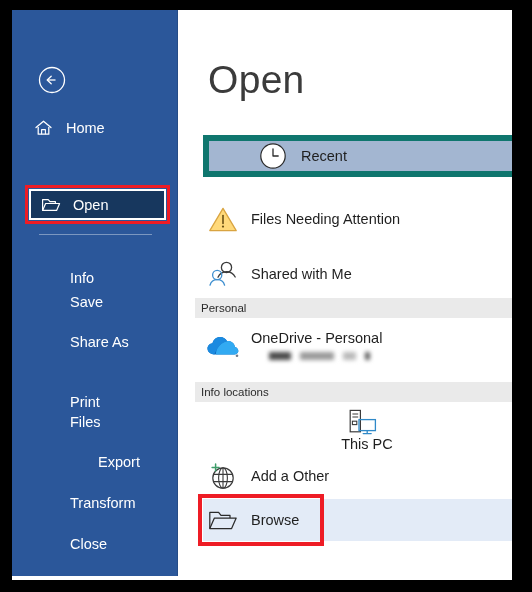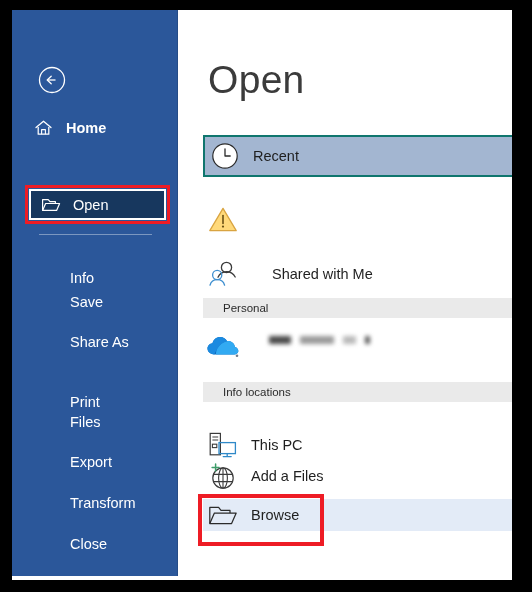--- a/index.html
+++ b/index.html
@@ -70,21 +70,21 @@
   .nav-item .ico {
     width: 26px;
     height: 20px;
     margin-left: 14px;
     display: flex;
     align-items: center;
     justify-content: flex-start;
   }
   .nav-item .lbl { margin-left: 6px; white-space: nowrap; }
 
-  #item-home { top: 103px; font-weight: bold; }
+  #item-home { top: 103px; }
   #item-new  { top: 142px; }
 
   #item-open {
     top: 179px;
     left: 17px;
     width: 137px;
     height: 31px;
     background: #17375e;
     border: 2px solid #ffffff;
     box-sizing: border-box;
@@ -117,21 +117,21 @@
     left: 58px;
     color: #ffffff;
     font-size: 14.5px;
     white-space: nowrap;
   }
   #txt-info      { top: 260px; }
   #txt-save      { top: 284px; }
   #txt-saveas    { top: 324px; }
   #txt-print     { top: 384px; }
   #txt-share     { top: 404px; }
-  #txt-export    { top: 444px; }
+  #txt-export    { top: 444px; margin-left: 28px; }
   #txt-transform { top: 485px; }
   #txt-close     { top: 526px; }
 
   
   #content {
     position: absolute;
     left: 166px; top: 0;
     width: 334px;
     height: 566px;
     background: #ffffff;
@@ -167,38 +167,39 @@
   .place-row .p-lbl {
     font-size: 14.5px;
     color: #1f1f1f;
     margin-left: 8px;
     white-space: nowrap;
   }
 
   #row-recent {
     top: 125px;
     background: #a3b6d1;
-    border: 2px solid #0f766e;
+    border: 6px solid #0f766e;
     box-sizing: border-box;
     width: 321px;
+    padding-left: 44px;
   }
   #row-attention { top: 188px; }
-  #row-shared    { top: 243px; gap: 21px; }
+  #row-shared    { top: 243px; }
 
   .section-head {
     position: absolute;
-    left: 25px;
+    left: 17px;
     width: 320px;
     height: 20px;
     background: #eaeaea;
     font-size: 11.5px;
     color: #2b2b2b;
     display: flex;
     align-items: center;
-    padding-left: 20px;
+    padding-left: 6px;
     box-sizing: border-box;
   }
   #head-personal { top: 288px; }
   #head-other    { top: 372px; }
 
   #row-onedrive  { top: 316px; height: 46px; align-items: flex-start; }
   #row-onedrive .p-ico { height: 40px; align-items: center; }
   #row-onedrive .od-wrap {
     display: flex;
     flex-direction: column;
@@ -216,28 +217,28 @@
   .blur-chip {
     height: 8px;
     border-radius: 1px;
     filter: blur(2.1px);
   }
   .bc1 { width: 22px; background: #4a4a4a; }
   .bc2 { width: 34px; background: #9a9a9a; }
   .bc3 { width: 13px; background: #b9b9b9; }
   .bc4 { width: 5px;  background: #5a5a5a; }
 
-  #row-thispc  { top: 414px; }
+  #row-thispc  { top: 398px; flex-direction: column; }
   #row-addplace{ top: 445px; }
 
   #row-browse {
     top: 489px;
     left: 25px;
     width: 321px;
-    height: 32px;
+    height: 42px;
     background: #e3ebf7;
   }
 
   #browse-highlight {
     position: absolute;
     left: 20px;
     top: 484px;
     width: 126px;
     height: 52px;
     border: 4px solid #ee1c25;
@@ -313,20 +314,21 @@
       </div>
 
       <div class="place-row" id="row-attention">
         <span class="p-ico">
           <svg width="30" height="27" viewBox="0 0 30 27">
             <path d="M15 2.4 L28.2 24.6 H1.8 Z" fill="#ffd97a" stroke="#d9a441" stroke-width="1.3" stroke-linejoin="round"></path>
             <path d="M15 9.6 V17.4" fill="none" stroke="#6b5114" stroke-width="1.6" stroke-linecap="round"></path>
             <circle cx="15" cy="20.6" r="1.1" fill="#6b5114"></circle>
           </svg>
         </span>
+        <span class="p-lbl">Files Needing Attention</span>
       </div>
 
       <div class="place-row" id="row-shared">
         <span class="p-ico">
           <svg width="30" height="28" viewBox="0 0 30 28">
             <circle cx="18.5" cy="7.4" r="5.1" fill="none" stroke="#3b3b3b" stroke-width="1.3"></circle>
             <path d="M10.0 17.2 A9.6 9.6 0 0 1 27.2 17.0" fill="none" stroke="#3b3b3b" stroke-width="1.3" stroke-linecap="round"></path>
             <circle cx="9.2" cy="15.0" r="4.6" fill="none" stroke="#3e8fd0" stroke-width="1.3"></circle>
             <path d="M2.0 25.2 A7.6 7.6 0 0 1 16.6 25.2" fill="none" stroke="#3e8fd0" stroke-width="1.3" stroke-linecap="round"></path>
           </svg>
@@ -339,20 +341,21 @@
       <div class="place-row" id="row-onedrive">
         <span class="p-ico">
           <svg width="34" height="24" viewBox="0 0 34 24">
             <path d="M8.4 20.4 C4.1 20.4 1.5 17.6 1.5 14.6 C1.5 11.8 3.7 9.5 6.5 9.2 C7.2 5.6 10.4 3.0 14.2 3.0 C17.2 3.0 19.9 4.7 21.1 7.2 C24.9 6.6 28.4 9.3 28.9 13.0 C31.2 13.5 32.6 15.4 32.3 17.5 C32.0 19.3 30.3 20.4 28.4 20.4 Z" fill="#0f6cbd"></path>
             <path d="M8.4 20.4 C4.1 20.4 1.5 17.6 1.5 14.6 C1.5 11.8 3.7 9.5 6.5 9.2 C7.2 5.6 10.4 3.0 14.2 3.0 C17.2 3.0 19.9 4.7 21.1 7.2 C17.0 8.0 13.5 10.8 11.4 14.6 C10.1 16.9 9.0 18.8 8.4 20.4 Z" fill="#1b8ae0"></path>
             <path d="M11.4 14.6 C13.5 10.8 17.0 8.0 21.1 7.2 C24.9 6.6 28.4 9.3 28.9 13.0 C31.2 13.5 32.6 15.4 32.3 17.5 C32.0 19.3 30.3 20.4 28.4 20.4 H10.0 C9.8 18.6 10.4 16.4 11.4 14.6 Z" fill="#32aaf2"></path>
             <circle cx="31.0" cy="21.8" r="1.3" fill="#6f7b8a"></circle>
           </svg>
         </span>
         <span class="od-wrap">
+          <span class="p-lbl">OneDrive - Personal</span>
           <span class="blur-line">
             <span class="blur-chip bc1"></span>
             <span class="blur-chip bc2"></span>
             <span class="blur-chip bc3"></span>
             <span class="blur-chip bc4"></span>
           </span>
         </span>
       </div>
 
       <div class="section-head" id="head-other">Info locations</div>
@@ -372,21 +375,21 @@
 
       <div class="place-row" id="row-addplace">
         <span class="p-ico">
           <svg width="30" height="30" viewBox="0 0 30 30">
             <circle cx="15.0" cy="17.0" r="10.2" fill="none" stroke="#3b3b3b" stroke-width="1.2"></circle>
             <ellipse cx="15.0" cy="17.0" rx="4.4" ry="10.2" fill="none" stroke="#3b3b3b" stroke-width="1.1"></ellipse>
             <path d="M5.1 13.4 H24.9 M5.1 20.6 H24.9 M15.0 6.8 V27.2" fill="none" stroke="#3b3b3b" stroke-width="1.1"></path>
             <path d="M7.6 3.0 V10.0 M4.1 6.5 H11.1" fill="none" stroke="#3f9d6a" stroke-width="1.5" stroke-linecap="round"></path>
           </svg>
         </span>
-        <span class="p-lbl">Add a Files</span>
+        <span class="p-lbl">Add a Other</span>
       </div>
 
       <div class="place-row" id="row-browse">
         <span class="p-ico">
           <svg width="30" height="23" viewBox="0 0 30 23">
             <path d="M1.8 19.6 V3.4 H10.6 L13.0 6.4 H22.0 V9.0" fill="none" stroke="#2b2b2b" stroke-width="1.25" stroke-linejoin="round"></path>
             <path d="M1.8 19.6 L6.4 9.0 H28.2 L23.6 19.6 Z" fill="none" stroke="#2b2b2b" stroke-width="1.25" stroke-linejoin="round"></path>
           </svg>
         </span>
         <span class="p-lbl">Browse</span>

